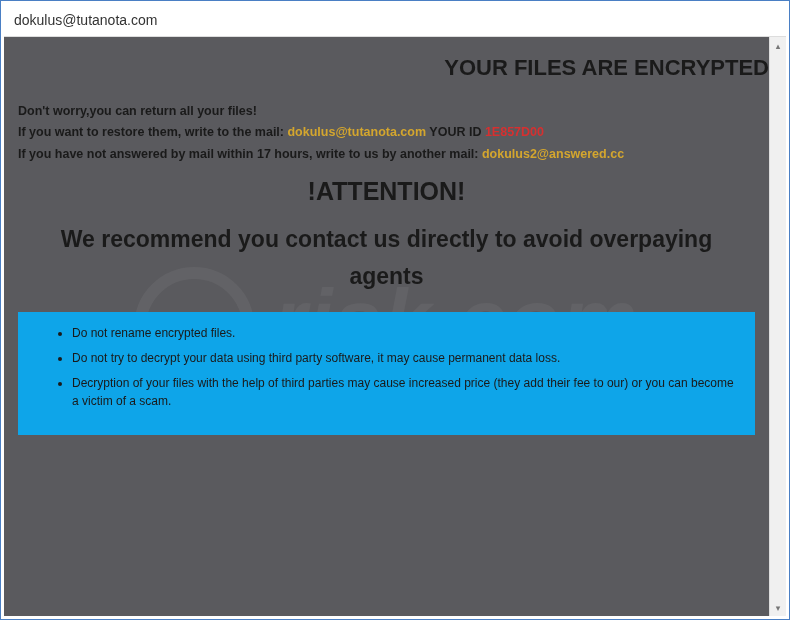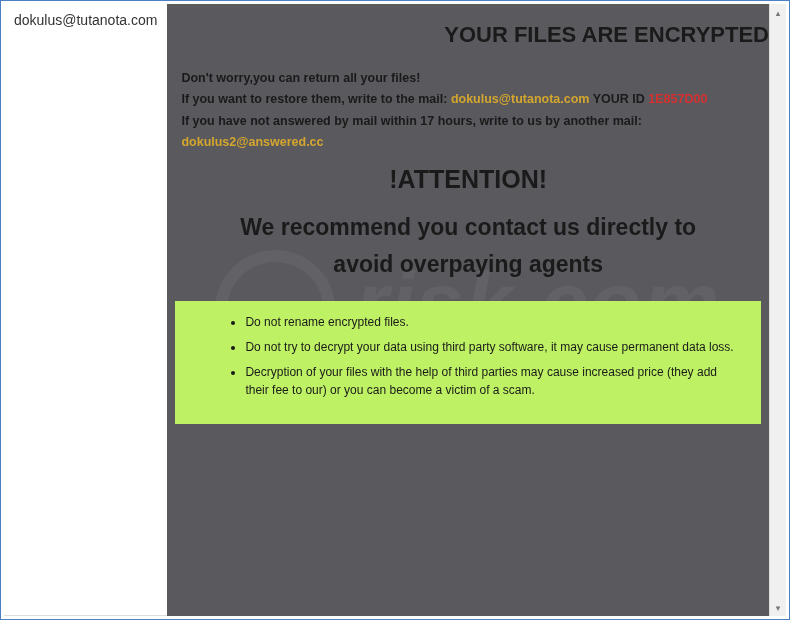--- a/index.html
+++ b/index.html
@@ -15,21 +15,21 @@
       background: #ffffff;
       padding: 3px;
       border: 1px solid #4a7fc4;
       position: relative;
     }
     
     .window {
       width: 100%;
       height: 100%;
       display: flex;
-      flex-direction: row;
+      flex-direction: column;
     }
     
     .title-bar {
       background: #ffffff;
       padding: 8px 10px;
       border-bottom: 1px solid #ddd;
       font-size: 14px;
       color: #333;
     }
     
@@ -111,23 +111,23 @@
       text-align: center;
       font-size: 23px;
       font-weight: bold;
       color: #1a1a1a;
       padding: 0 42px;
       line-height: 1.6;
       margin-bottom: 18px;
     }
     
     .warning-box {
-      background: #bef264;
-      margin: 0 8px;
-      padding: 12px 20px 18px 56px;
+      background: #0ea5e9;
+      margin: 0 14px;
+      padding: 12px 20px 18px 40px;
       color: #1a1a1a;
       font-size: 12px;
     }
     
     .warning-box ul {
       list-style: disc;
       padding-left: 14px;
     }
     
     .warning-box li {

